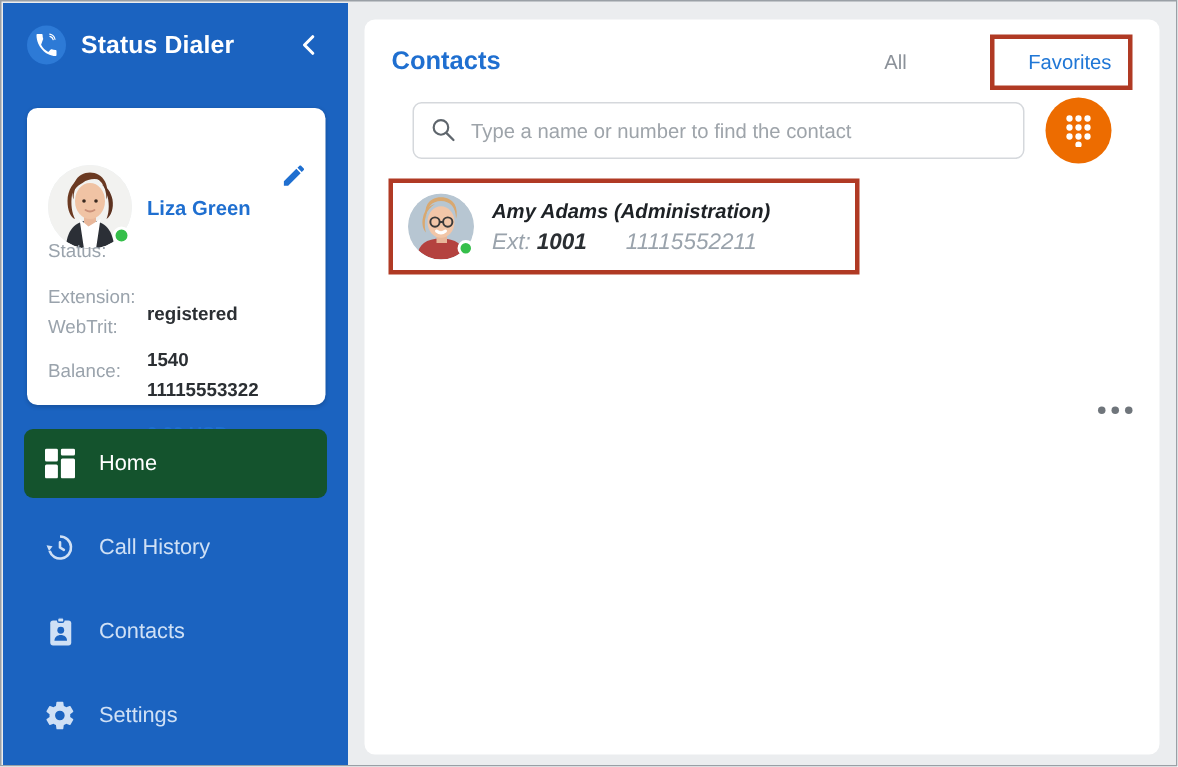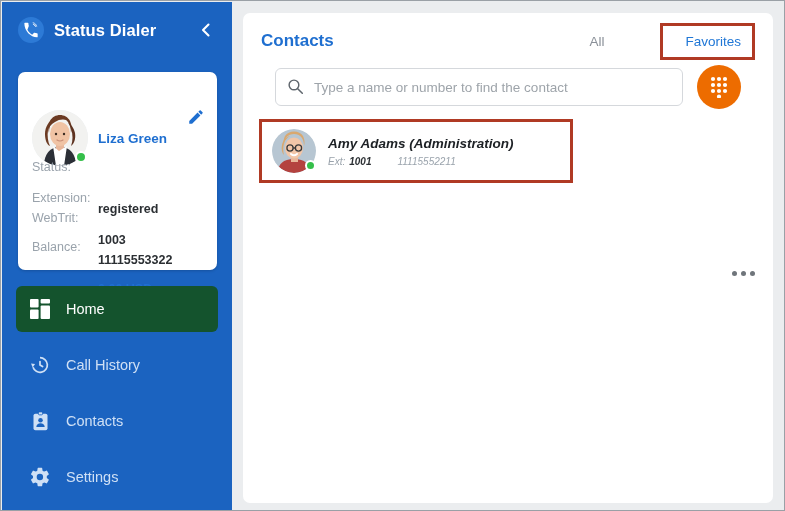--- a/index.html
+++ b/index.html
@@ -166,21 +166,21 @@
     font-style:italic;
   }
   .c-avatar-wrap{position:relative;width:44px;height:44px;flex:0 0 44px;}
   .c-avatar{width:44px;height:44px;border-radius:50%;overflow:hidden;background:#e3e7ea;display:block;}
   .c-dot{
     position:absolute;right:0px;bottom:2px;width:11px;height:11px;
     border-radius:50%;background:#35bf4a;border:2px solid #fff;box-sizing:border-box;
   }
   .c-text{margin-left:12px;}
   .c-name{font-size:13.5px;font-weight:bold;color:#1d2125;line-height:1.35;}
-  .c-sub{font-size:10px;color:#9aa3ac;margin-top:3px;display:flex;text-align:right;}
+  .c-sub{font-size:15px;color:#9aa3ac;margin-top:3px;display:flex;text-align:right;}
   .c-ext-val{color:#2b2f33;font-weight:bold;margin-left:4px;}
   .c-num{margin-left:26px;color:#9aa3ac;}
   .row-menu{
     position:absolute;right:18px;top:152px;
     display:flex;align-items:center;cursor:pointer;
   }
   .row-menu i{
     width:5px;height:5px;border-radius:50%;background:#6f757b;
     display:block;margin-left:4px;
   }
@@ -245,21 +245,21 @@
           </svg>
         </span>
       </div>
 
       <div class="kv r1">
         <span class="k">Status:</span>
         <span class="v">registered</span>
       </div>
       <div class="kv r2">
         <span class="k">Extension:</span>
-        <span class="v">1003</span>
+        <span class="v">1540</span>
       </div>
       <div class="kv r3">
         <span class="k">WebTrit:</span>
         <span class="v">11115553322</span>
       </div>
       <div class="kv r4">
         <span class="k">Balance:</span>
         <span class="v accent">0.00 USD</span>
       </div>
     </div>

